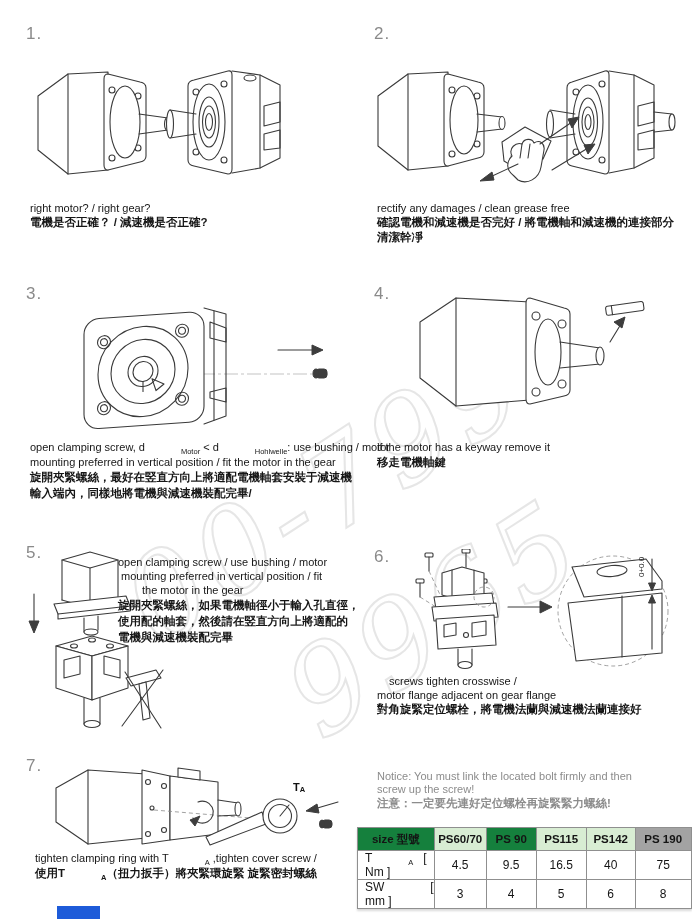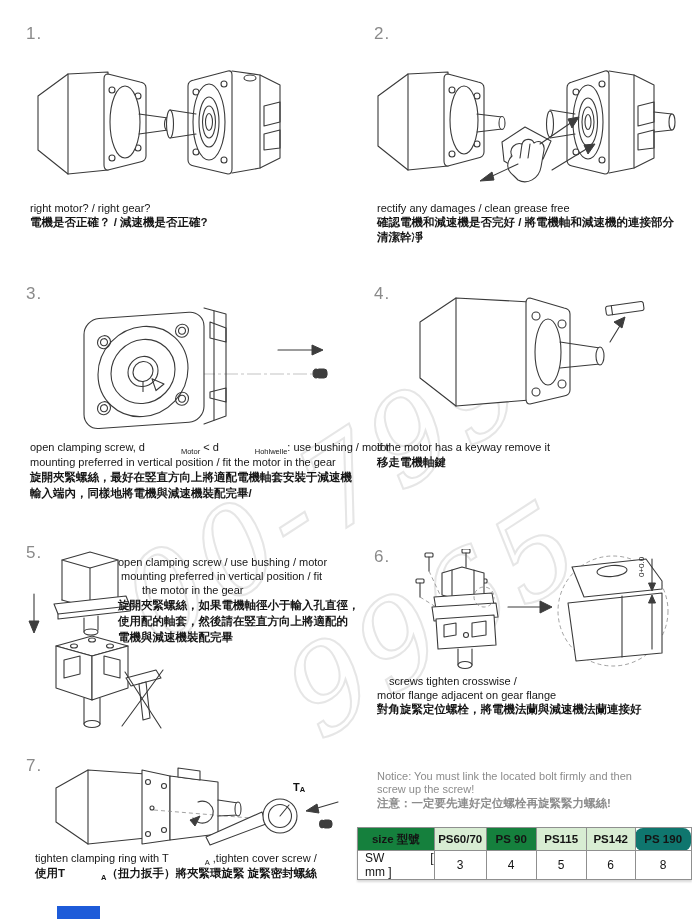--- a/index.html
+++ b/index.html
@@ -359,24 +359,32 @@
           <col style="width:49px">
           <col style="width:56px">
       </colgroup>
       <thead>
         <tr>
           <th class="spec-th" style="background: #15803d;">size 型號</th>
           <th class="spec-th" style="background: rgb(216, 237, 211);">PS60/70</th>
           <th class="spec-th" style="background: #15803d;">PS 90</th>
           <th class="spec-th" style="background: rgb(216, 237, 211);">PS115</th>
           <th class="spec-th" style="background: rgb(216, 237, 211);">PS142</th>
-          <th class="spec-th" style="background: #0f766e; border-radius: 8px;">PS 190</th>
+          <th class="spec-th" style="background: #a3a3a3;">PS 190</th>
         </tr>
       </thead>
       <tbody>
+        <tr>
+          <td class="lbl"><span>T</span><span class="sb">A</span><span class="unit">[ Nm ]</span></td>
+          <td>4.5</td>
+          <td>9.5</td>
+          <td>16.5</td>
+          <td>40</td>
+          <td>75</td>
+        </tr>
         <tr>
           <td class="lbl"><span>SW</span><span class="sb"></span><span class="unit">[ mm ]</span></td>
           <td>3</td>
           <td>4</td>
           <td>5</td>
           <td>6</td>
           <td>8</td>
         </tr>
       </tbody>
     </table>

